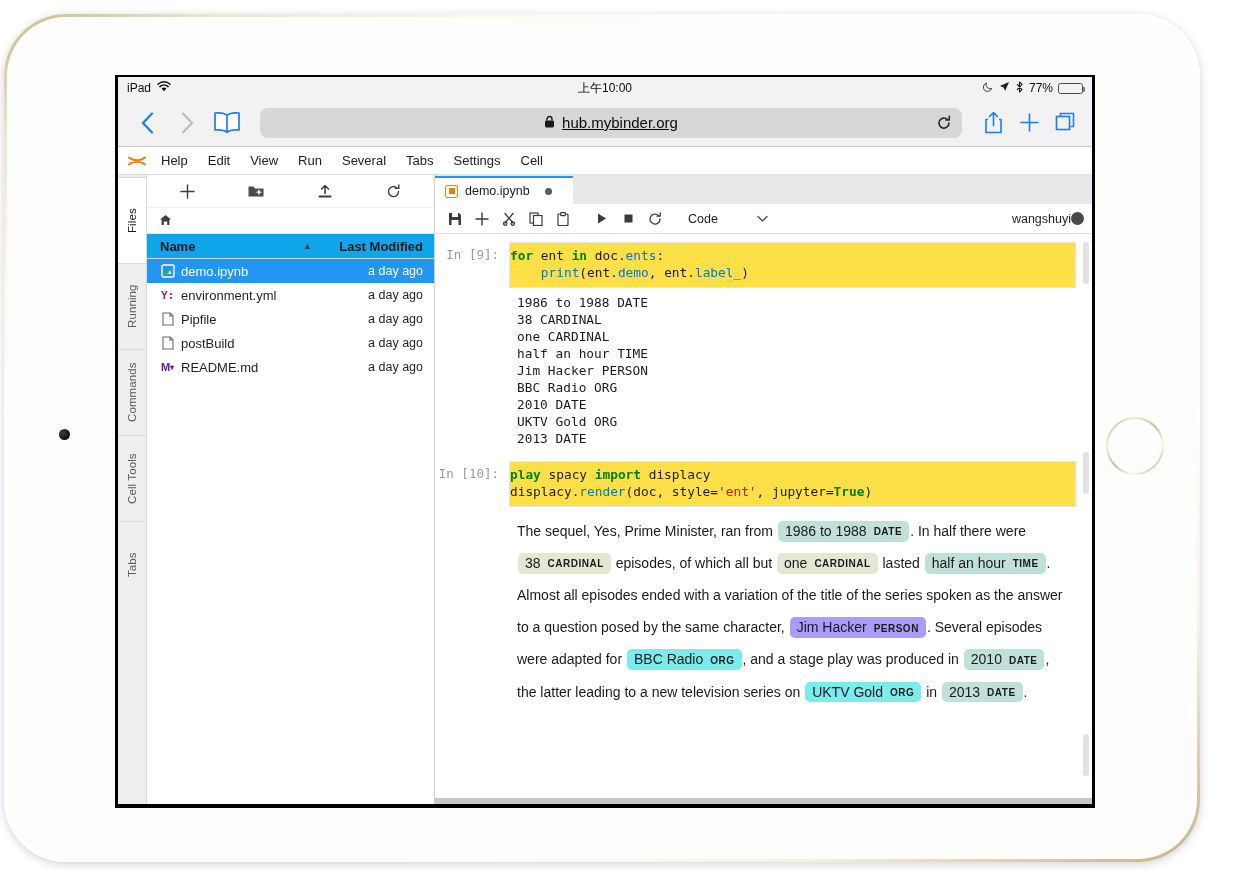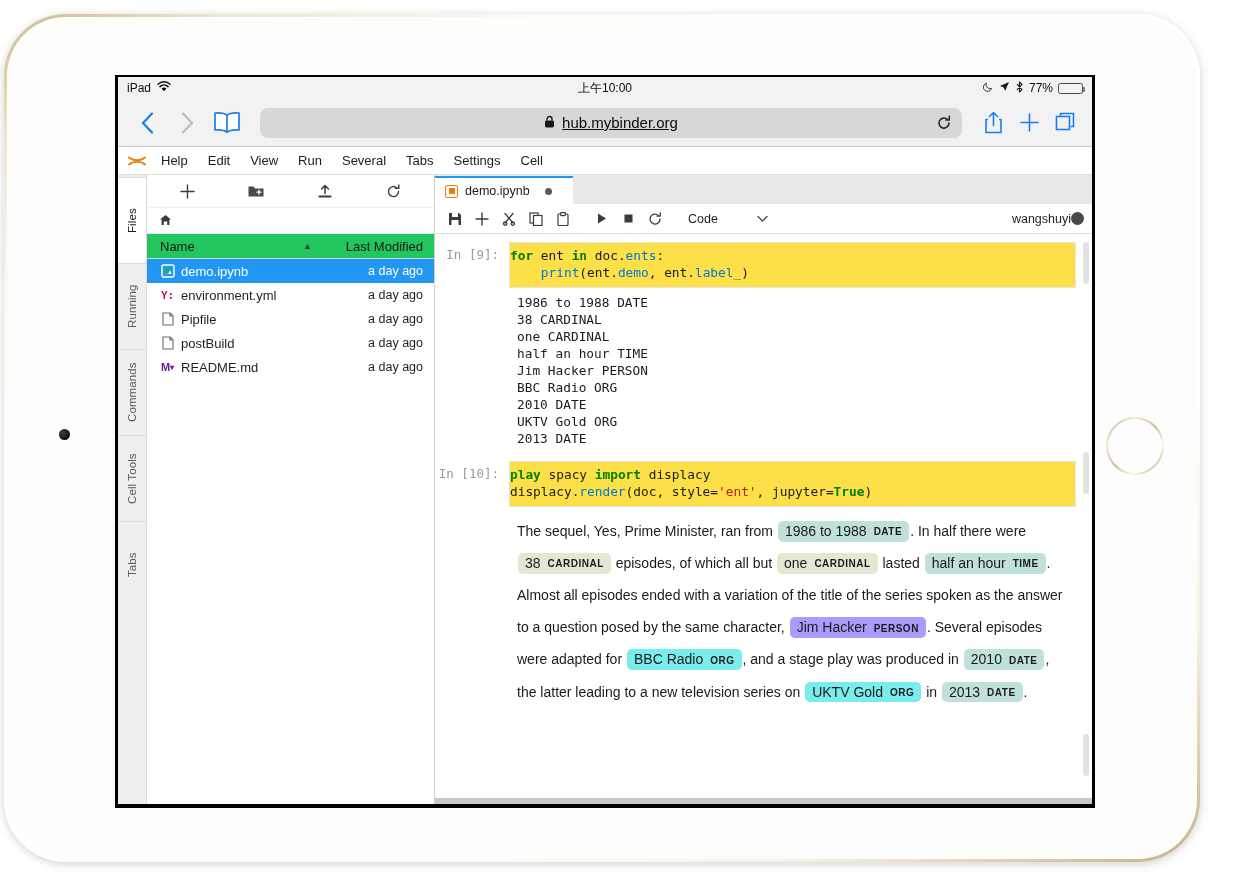--- a/index.html
+++ b/index.html
@@ -176,21 +176,21 @@
     height:28px; color:#3c3c3c;
   }
   #fb-breadcrumb {
     height:26px; display:flex; align-items:center;
     padding-left:12px; border-bottom:1px solid #e4e4e4;
     color:#424242;
   }
   #fb-header {
     height:25px; display:flex; align-items:center;
     border-bottom:1px solid #d4d4d4;
-    background:#22c55e; font-size:13px; color:#1a1a1a; font-weight:normal;
+    background:#0ea5e9; font-size:13px; color:#1a1a1a; font-weight:bold;
   }
   #fb-header .col-name { flex:1 1 auto; padding-left:13px; display:flex; align-items:center; gap:5px;}
   #fb-header .col-mod  { flex:0 0 112px; text-align:right; padding-right:11px; }
   .sort-caret { font-size:9px; color:#3c3c3c; margin-left:auto; margin-right:10px; }
 
   .fb-row {
     height:24px; display:flex; align-items:center;
     font-size:13px; color:#1f1f1f;
   }
   .fb-row.selected { background:#2196f3; color:#ffffff; }

